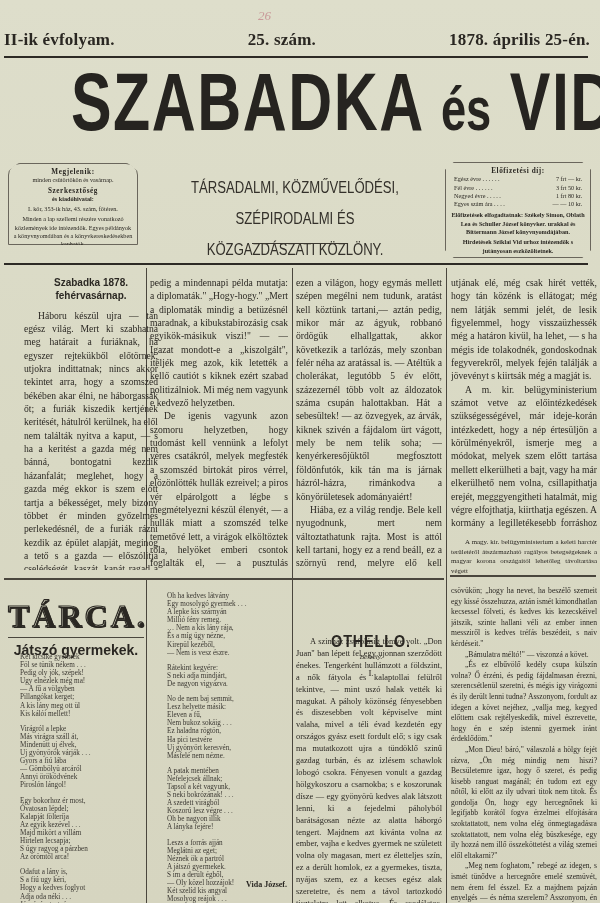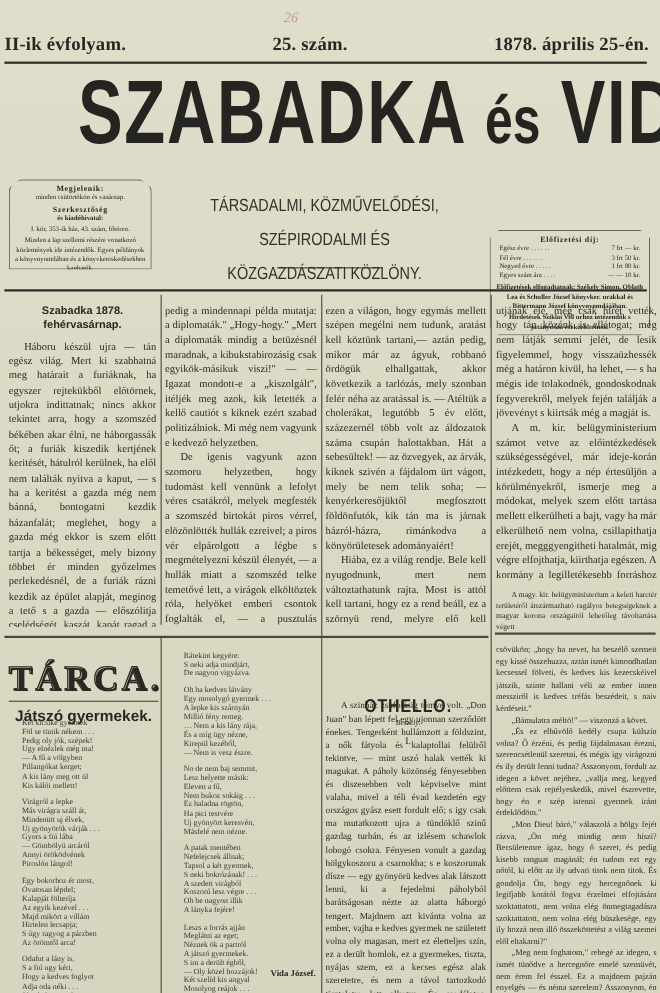--- a/index.html
+++ b/index.html
@@ -6,21 +6,21 @@
   body{width:600px;height:903px;background:#dcdcc8;color:#2a2722;font-family:"Liberation Serif","DejaVu Serif",serif;overflow:hidden;position:relative;}
   .page{position:absolute;left:0;top:0;width:600px;height:903px;background:linear-gradient(180deg,#dedecb 0%,#d9d9c4 50%,#d6d5c0 100%);}
   .handnote{position:absolute;left:258px;top:8px;font-size:13px;color:#c99a9a;font-style:italic;}
   .topline{position:absolute;top:30px;left:4px;width:586px;display:flex;justify-content:space-between;font-size:17px;font-weight:bold;letter-spacing:0.2px;}
   .rule-thick{position:absolute;left:4px;width:584px;height:2px;background:#2d2a25;}
   .masthead{position:absolute;top:58px;left:6px;width:590px;text-align:center;font-family:"Liberation Sans","DejaVu Sans",sans-serif;font-weight:bold;font-size:78px;line-height:84px;letter-spacing:2px;transform:scaleX(0.78) scaleY(1.05);transform-origin:center top;white-space:nowrap;color:#262420;}
   .masthead .es{font-size:58px;letter-spacing:0;}
   .box{position:absolute;border:1px solid #6a665c;background:transparent;font-size:6.2px;line-height:8.3px;text-align:center;padding:4px 4px;box-sizing:border-box;}
   .box .h{font-weight:bold;font-size:7.2px;letter-spacing:0.6px;}
   .box-left{left:8px;top:163px;width:130px;height:82px;border-radius:12px 12px 0 0;clip-path:polygon(8% 0,92% 0,100% 10%,100% 100%,0 100%,0 10%);}
-  .box-right{left:445px;top:162px;width:146px;height:96px;clip-path:polygon(6% 0,94% 0,100% 8%,100% 92%,94% 100%,6% 100%,0 92%,0 8%);margin-top:47px;}
+  .box-right{left:445px;top:162px;width:146px;height:96px;clip-path:polygon(6% 0,94% 0,100% 8%,100% 92%,94% 100%,6% 100%,0 92%,0 8%);}
   .box-right .row{display:flex;justify-content:space-between;text-align:left;padding:0 4px;}
   .subtitle{position:absolute;left:150px;top:172px;width:290px;text-align:center;font-family:"Liberation Sans","DejaVu Sans",sans-serif;font-size:16px;line-height:31px;transform:scaleX(0.82);transform-origin:center top;color:#33302a;}
   .small-rule{position:absolute;left:252px;top:243px;width:96px;height:1px;background:#3a372f;}
   .col{position:absolute;font-size:9.6px;line-height:13.35px;text-align:justify;overflow:hidden;color:#2b2823;}
   .col p{margin:0;}
   .col .ind{text-indent:14px;}
   .colsep{position:absolute;width:1px;background:#4a463d;}
   .headline{font-family:"Liberation Sans","DejaVu Sans",sans-serif;font-weight:bold;font-size:10px;text-align:center;margin:6px 0 6px 0;}
   .tarca{position:absolute;left:8px;top:598px;width:136px;text-align:center;}
   .tarca .big{font-family:"Liberation Serif","DejaVu Serif",serif;font-weight:bold;font-size:32px;letter-spacing:3px;color:transparent;-webkit-text-stroke:1.2px #2b2823;text-shadow:1px 1px 0 #2b2823;}
@@ -93,21 +93,21 @@
     <div style="margin-top:2px;font-weight:bold">Hirdetések Sziklai Vid urhoz intézendők s jutányosan eszközöltetnek.</div>
   </div>
 
   <div class="rule-thick" style="top:263px;height:2px;"></div>
 
   <div class="colsep" style="left:146px;top:268px;height:300px;"></div>
   <div class="colsep" style="left:292px;top:268px;height:635px;"></div>
   <div class="colsep" style="left:446px;top:268px;height:635px;"></div>
   <div class="colsep" style="left:146px;top:580px;height:323px;"></div>
 
-  <div class="col" style="left:8px;top:270px;width:134px;height:300px;">
+  <div class="col" style="left:24px;top:270px;width:134px;height:300px;">
     <div class="headline">Szabadka 1878. fehérvasárnap.</div>
     <p class="ind">Háboru készül ujra — tán egész világ. Mert ki szabhatná meg határait a furiáknak, ha egyszer rejtekükből előtörnek, utjokra indittatnak; nincs akkor tekintet arra, hogy a szomszéd békében akar élni, ne háborgassák őt; a furiák kiszedik kertjének keritését, hátulról kerülnek, ha elől nem találták nyitva a kaput, — s ha a keritést a gazda még nem bánná, bontogatni kezdik házanfalát; meglehet, hogy a gazda még ekkor is szem előtt tartja a békességet, mely bizony többet ér minden győzelmes perlekedésnél, de a furiák rázni kezdik az épület alapját, meginog a tető s a gazda — előszólitja cselédségét, kaszát, kapát ragad a háznép, mert — több kettőnél!</p>
 
   </div>
   <div class="col" style="left:150px;top:276px;width:138px;height:292px;">
     <p>pedig a mindennapi példa mutatja: a diplomaták." „Hogy-hogy." „Mert a diplomaták mindig a betüzésnél maradnak, a kibukstabirozásig csak egyikök-másikuk viszi!" — — Igazat mondott-e a „kiszolgált", itéljék meg azok, kik letették a kellő cautiót s kiknek ezért szabad politizálniok. Mi még nem vagyunk e kedvező helyzetben.</p>
     <p class="ind">De igenis vagyunk azon szomoru helyzetben, hogy tudomást kell vennünk a lefolyt véres csatákról, melyek megfesték a szomszéd birtokát piros vérrel, elözönlötték hullák ezreivel; a piros vér elpárolgott a légbe s megmételyezni készül élenyét, — a hullák miatt a szomszéd telke temetővé lett, a virágok elköltöztek róla, helyöket emberi csontok foglalták el, — a pusztulás tanujelei, melyek most minket is intenek, hogy vigyázzunk udvarunkra, háznépünkre, mert a dögleletes levegő elterjed oda is és pusztulást hoz fejünkre, kik pedig előidézésében részesek sem vagyunk.</p>
 
   </div>
   <div class="col" style="left:296px;top:276px;width:146px;height:292px;">
@@ -166,48 +166,48 @@
       <div>Odafut a lány is,</div>
         <div>S a fiú ugy kéri,</div>
         <div>Hogy a kedves foglyot</div>
         <div>Adja oda néki . . .</div>
         <div>Jósnévé a testvér</div>
     </div>
   </div>
 
   <div class="poem" style="left:167px;top:592px;width:120px;">
     <div class="st">
-      <div>Rátekint kegyére:</div>
-        <div>S neki adja mindjárt,</div>
-        <div>De nagyon vigyázva.</div>
-    </div>
-    <div class="st">
       <div>Oh ha kedves látvány</div>
         <div>Egy mosolygó gyermek . . .</div>
         <div>A lepke kis szárnyán</div>
         <div>Millió fény remeg.</div>
         <div>… Nem a kis lány rája,</div>
         <div>És a míg ügy nézne,</div>
         <div>Kirepül kezéből,</div>
         <div>— Nem is vesz észre.</div>
     </div>
     <div class="st">
+      <div>Rátekint kegyére:</div>
+        <div>S neki adja mindjárt,</div>
+        <div>De nagyon vigyázva.</div>
+    </div>
+    <div class="st">
       <div>No de nem baj semmit,</div>
         <div>Lesz helyette másik:</div>
         <div>Eleven a fű,</div>
         <div>Nem bukoz sokáig . . .</div>
         <div>Ez haladna rögtön,</div>
         <div>Ha pici testvére</div>
         <div>Uj gyönyört keresvén,</div>
         <div>Másfelé nem nézne.</div>
     </div>
     <div class="st">
       <div>A patak mentében</div>
         <div>Nefelejcsek állnak;</div>
-        <div>Tapsol a két gyermek,</div>
+        <div>Tapsol a két vagyunk,</div>
         <div>S neki bokrózának! . . .</div>
         <div>A szedett virágból</div>
         <div>Koszorú lesz végre . . .</div>
         <div>Oh be nagyon illik</div>
         <div>A lányka fejére!</div>
     </div>
     <div class="st">
       <div>Leszs a forrás ajján</div>
         <div>Meglátni az eget;</div>
         <div>Néznek ök a partról</div>

